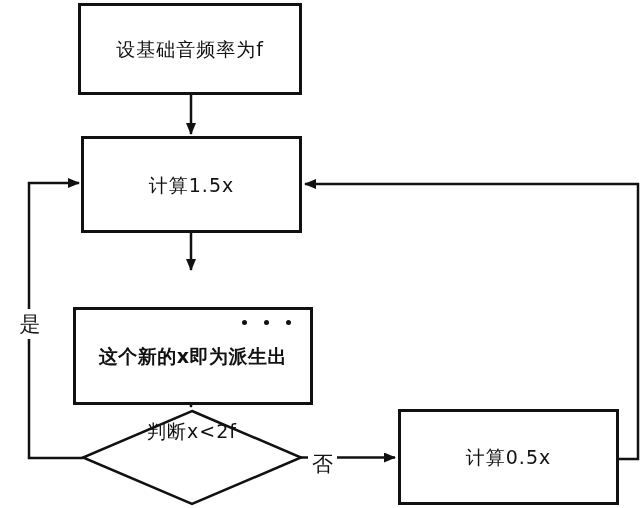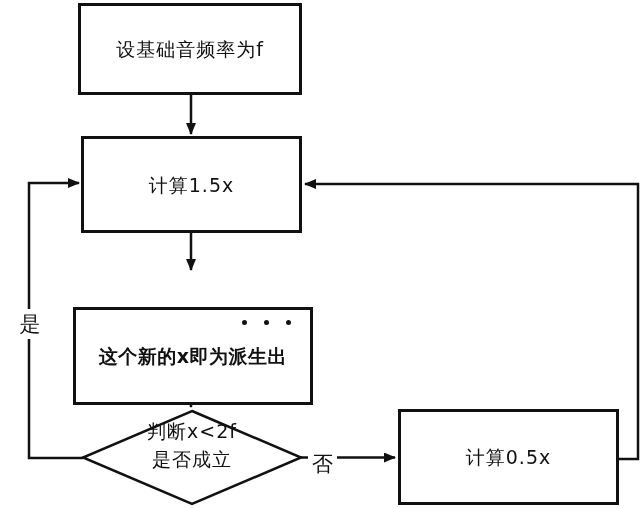--- a/index.html
+++ b/index.html
@@ -105,21 +105,20 @@
   </div>
 
   <div class="emphasis-dots">
     <span></span>
       <span></span>
       <span></span>
   </div>
 
   <div class="decision-text">
     <div>判断x&lt;2f</div>
-    <div>是否成立</div>
   </div>
 
   <div class="node node-halve">
     <div>计算0.5x</div>
   </div>
 
   <div class="edge-label label-yes">是</div>
 
   <div class="edge-label label-no">否</div>
 

